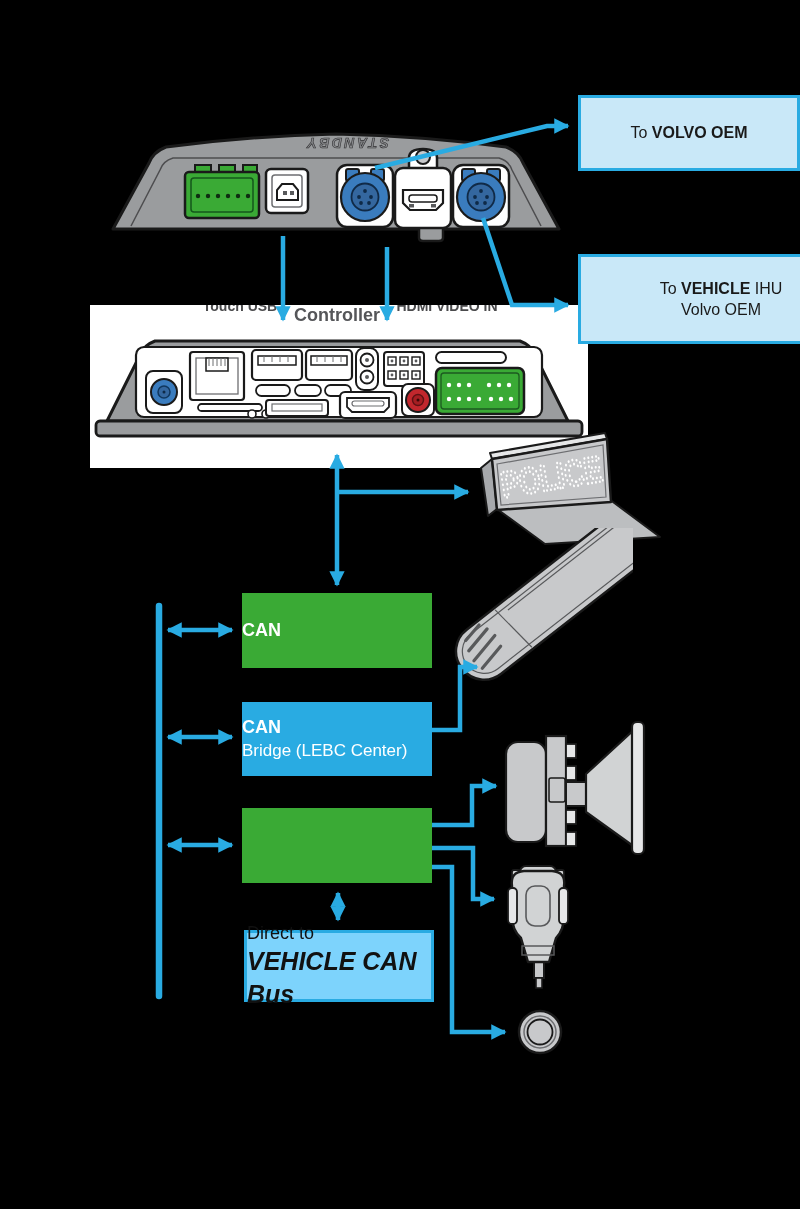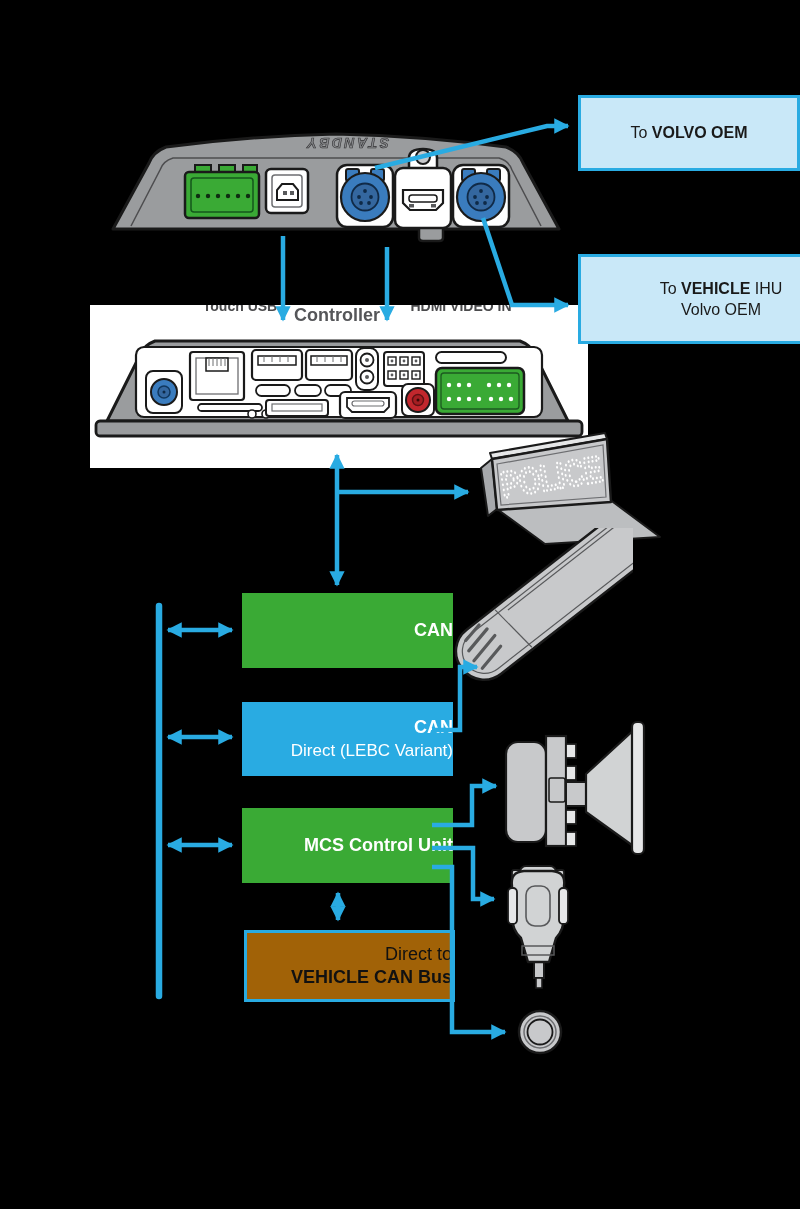--- a/index.html
+++ b/index.html
@@ -16,68 +16,67 @@
     transform:translateX(-50%);
   }
   .devlabel.big{font-weight:700;font-size:18px;color:#555659;}
   .callout{
     background:#C9E8F8;border:3px solid #29ABE2;color:#1A1A1A;
     text-align:center;display:flex;flex-direction:column;justify-content:center;
     font-size:16px;line-height:1.32;
   }
   .callout b{font-weight:700;}
   .flowbox{
-    width:190px;text-align:right;color:#fff;display:flex;flex-direction:column;
-    justify-content:center;line-height:1.3;padding-left:21px;
+    width:190px;text-align:left;color:#fff;display:flex;flex-direction:column;
+    justify-content:center;line-height:1.3;
   }
   .flowbox .l1{font-weight:700;font-size:18px;}
   .flowbox .l2{font-weight:400;font-size:17px;}
   .flowbox.green{background:#3AAA35;}
   .flowbox.blue{background:#29ABE2;}
   .flowbox.lightblue{
-    background:#a16207;border:3px solid #29ABE2;color:#111;
+    background:#7dd3fc;border:3px solid #29ABE2;color:#111;
   }
   svg.overlay{position:absolute;left:0;top:0;pointer-events:none;}
 </style>
 </head>
 <body>
 
 <div id="canvas">
 
   <div class="abs whitebox">
     <div class="devlabel" style="left:150px;top:-7px;">Touch USB</div>
     <div class="devlabel big" style="left:247px;top:0px;">Controller</div>
-    <div class="devlabel" style="left:371px;top:-7px;">HDMI VIDEO IN</div>
+    <div class="devlabel" style="left:357px;top:-7px;">HDMI VIDEO IN</div>
   </div>
 
   <div class="abs callout" style="left:578px;top:95px;width:216px;height:70px;">
     <div><span>To </span><b>VOLVO OEM</b></div>
   </div>
 
   <div class="abs callout" style="left:578px;top:254px;width:216px;height:84px;padding-left:32px;">
     <div><span>To </span><b>VEHICLE</b><span> IHU</span></div>
     <div>Volvo OEM</div>
   </div>
 
   <div class="abs flowbox green" style="left:242px;top:593px;height:75px;">
     <div class="l1">CAN</div>
   </div>
 
   <div class="abs flowbox blue" style="left:242px;top:702px;height:74px;">
     <div class="l1">CAN</div>
-    <div class="l2">Direct (LEBC Variant)</div>
+    <div class="l2">Bridge (LEBC Center)</div>
   </div>
 
   <div class="abs flowbox green" style="left:242px;top:808px;height:75px;">
-    <div class="l1">MCS Control Unit</div>
   </div>
 
   <div class="abs flowbox lightblue" style="left:244px;top:930px;width:184px;height:66px;">
     <div class="l2" style="font-size:18px;">Direct to</div>
-    <div class="l1" style="font-size:18px;">VEHICLE CAN Bus</div>
+    <div class="l1" style="font-size:25px;font-style:italic;">VEHICLE CAN Bus</div>
   </div>
 
   <svg class="overlay" width="800" height="1209" viewBox="0 0 800 1209">
     <defs>
       <marker id="ah" viewBox="0 0 3 3" markerWidth="3.4" markerHeight="3.4" refX="2.7" refY="1.5" orient="auto-start-reverse" markerUnits="strokeWidth">
         <path d="M0,0 L3,1.5 L0,3 Z" fill="#29ABE2"></path>
       </marker>
       <clipPath id="lbclip">
           <rect x="436" y="528" width="197" height="186"></rect>
         </clipPath>

